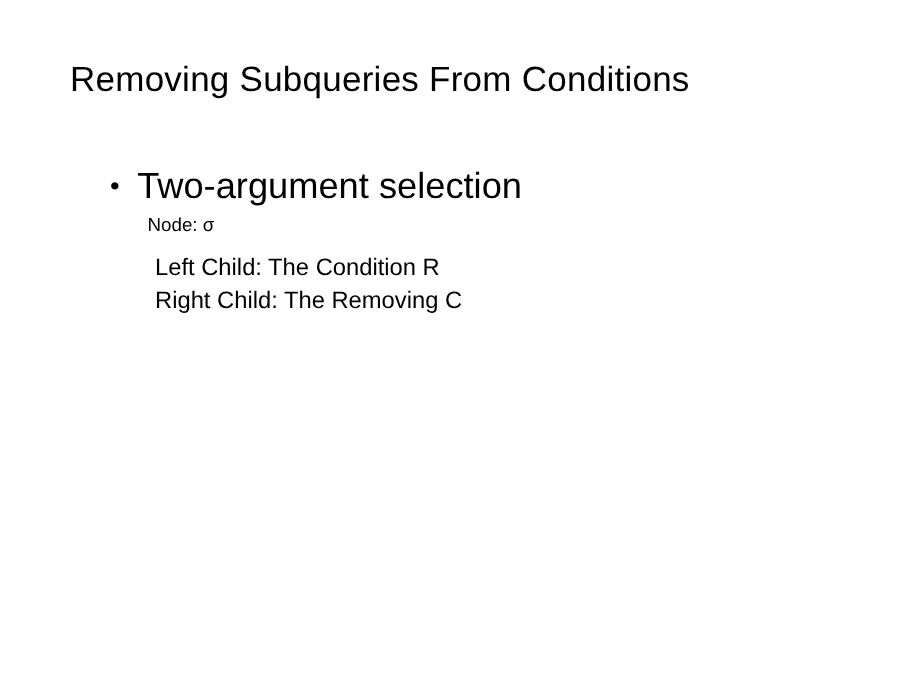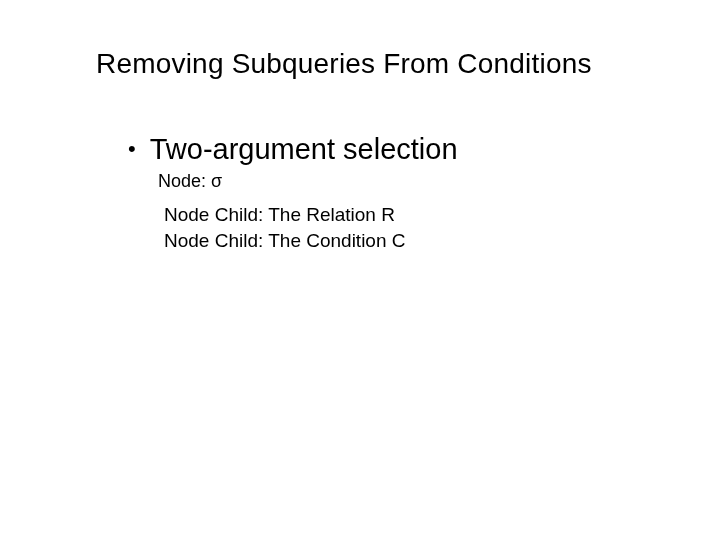--- a/index.html
+++ b/index.html
@@ -11,21 +11,21 @@
       width: 720px;
       height: 540px;
       background: #ffffff;
       font-family: Arial, Helvetica, sans-serif;
       color: #000000;
       position: relative;
     }
     .slide {
       width: 100%;
       height: 100%;
-      padding: 48px 68px 0 96px;
+      padding: 48px 68px 0 56px;
     }
     .title {
       font-size: 28px;
       font-weight: 400;
       margin-bottom: 54px;
       letter-spacing: 0.2px;
     }
     .bullet-row {
       display: flex;
       align-items: flex-start;
@@ -34,21 +34,21 @@
     .bullet-dot {
       font-size: 22px;
       line-height: 30px;
       margin-right: 14px;
     }
     .bullet-text {
       font-size: 29px;
       line-height: 30px;
     }
     .node-line {
-      font-size: 18px;
+      font-size: 15px;
       line-height: 30px;
       margin-left: 62px;
       margin-top: 2px;
     }
     .sub-line {
       font-size: 19px;
       line-height: 26px;
       margin-left: 68px;
     }
     .sub-line.first {
@@ -61,15 +61,15 @@
 <div class="slide">
   <h1 class="title">Removing Subqueries From Conditions</h1>
 
   <div class="bullet-row">
     <span class="bullet-dot">•</span>
     <span class="bullet-text">Two-argument selection</span>
   </div>
 
   <div class="node-line">Node: σ</div>
 
-  <div class="sub-line first">Node Child: The Relation R</div>
-  <div class="sub-line">Node Child: The Condition C</div>
+  <div class="sub-line first">Left Child: The Condition R</div>
+  <div class="sub-line">Right Child: The Removing C</div>
 </div>
 
 </body></html>

